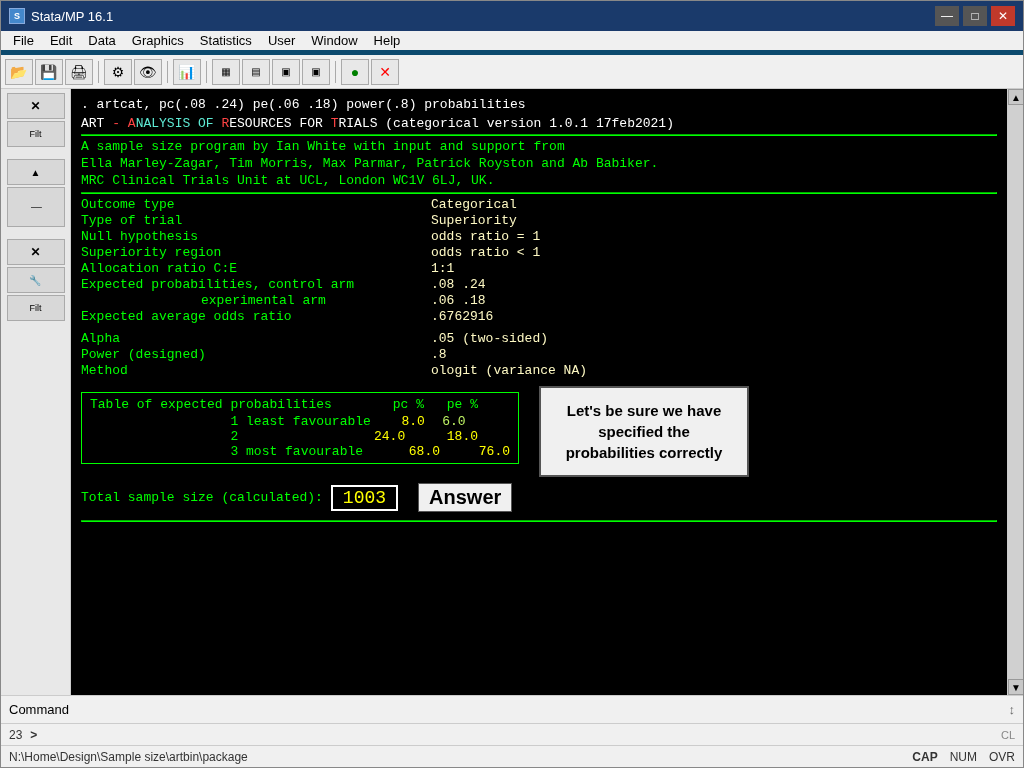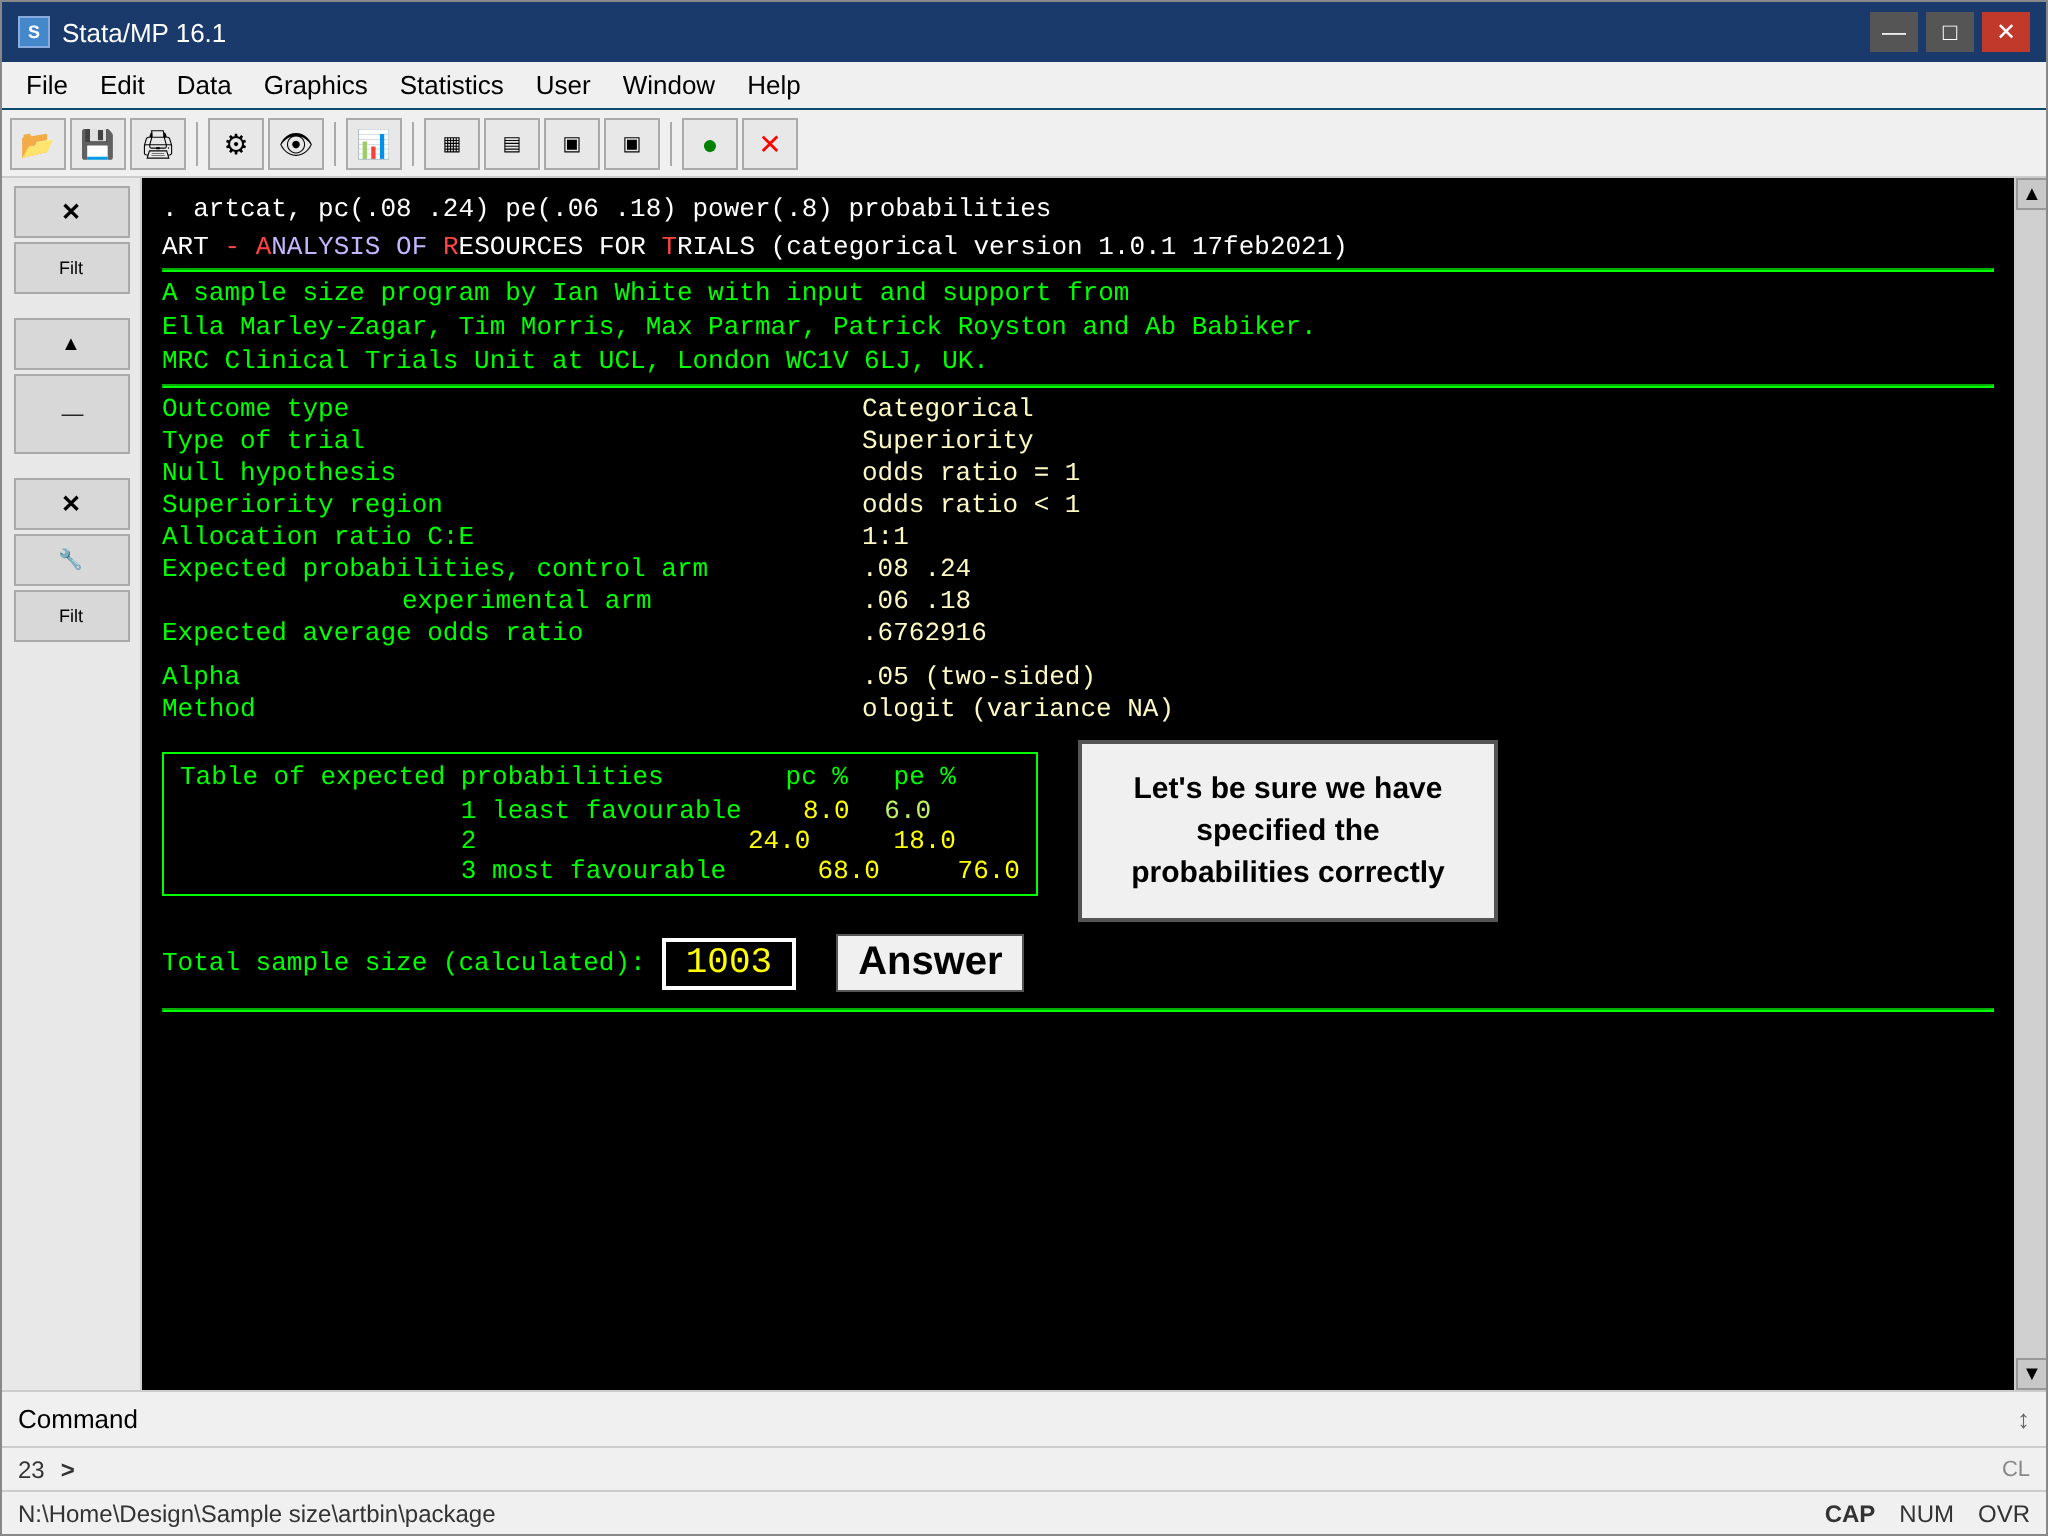--- a/index.html
+++ b/index.html
@@ -72,21 +72,21 @@
 
     .title-btn.close { background: #c0392b; }
 
     
     .menu-bar {
       background: #f0f0f0;
       height: 24px;
       display: flex;
       align-items: center;
       padding: 0 4px;
-      border-bottom: 1px solid #0c4a6e;
+      border-bottom: 5px solid #0c4a6e;
       flex-shrink: 0;
     }
 
     .menu-item {
       padding: 2px 8px;
       font-size: 13px;
       color: #000;
       cursor: pointer;
       height: 100%;
       display: flex;
@@ -380,21 +380,21 @@
       <div class="sidebar-btn">🔧</div>
       <div class="sidebar-btn" style="font-size:9px;">Filt</div>
     </div>
 
     <div class="results-wrapper">
       <div class="results-area">
 
         <div class="cmd-line">. artcat, pc(.08 .24) pe(.06 .18) power(.8) probabilities</div>
 
         <div class="art-header">
-          <span style="color:#fff;">ART</span><span style="color:#ff4444;"> - </span><span style="color:#ff4444;">A</span><span style="color:#c4b5fd;text-align:right;">NALYSIS OF </span><span style="color:#ff4444;">R</span><span style="color:#ffffff;">ESOURCES FOR </span><span style="color:#ff4444;">T</span><span style="color:#ffffff;">RIALS (categorical version 1.0.1 17feb2021)</span>
+          <span style="color:#fff;">ART</span><span style="color:#ff4444;"> - </span><span style="color:#ff4444;">A</span><span style="color:#5eead4;text-align:right;">NALYSIS OF </span><span style="color:#ff4444;">R</span><span style="color:#ffffff;">ESOURCES FOR </span><span style="color:#ff4444;">T</span><span style="color:#ffffff;">RIALS (categorical version 1.0.1 17feb2021)</span>
         </div>
         <hr style="border-color:#00ff00; margin:3px 0;">
 
         <div style="color:#00ff00; margin-bottom:2px;">A sample size program by Ian White with input and support from</div>
         <div style="color:#00ff00; margin-bottom:2px;">Ella Marley-Zagar, Tim Morris, Max Parmar, Patrick Royston and Ab Babiker.</div>
         <div style="color:#00ff00; margin-bottom:4px;">MRC Clinical Trials Unit at UCL, London WC1V 6LJ, UK.</div>
         <hr style="border-color:#00ff00; margin:3px 0;">
 
         <div class="info-row">
           <span class="info-label">Outcome type</span>
@@ -425,20 +425,24 @@
           <span class="info-value">.06 .18</span>
         </div>
         <div class="info-row">
           <span class="info-label">Expected average odds ratio</span>
           <span class="info-value">.6762916</span>
         </div>
         <div style="height:6px;"></div>
         <div class="info-row">
           <span class="info-label">Alpha</span>
           <span class="info-value">.05 (two-sided)</span>
+        </div>
+        <div class="info-row">
+          <span class="info-label">Power (designed)</span>
+          <span class="info-value">.8</span>
         </div>
         <div class="info-row">
           <span class="info-label">Method</span>
           <span class="info-value">ologit (variance NA)</span>
         </div>
 
         <div style="display:flex; align-items:flex-start; margin-top:8px;">
           <div class="table-box">
             <div style="display:flex; gap:4px; margin-bottom:2px;">
               <span style="color:#00ff00; min-width:280px;">Table of expected probabilities</span>

